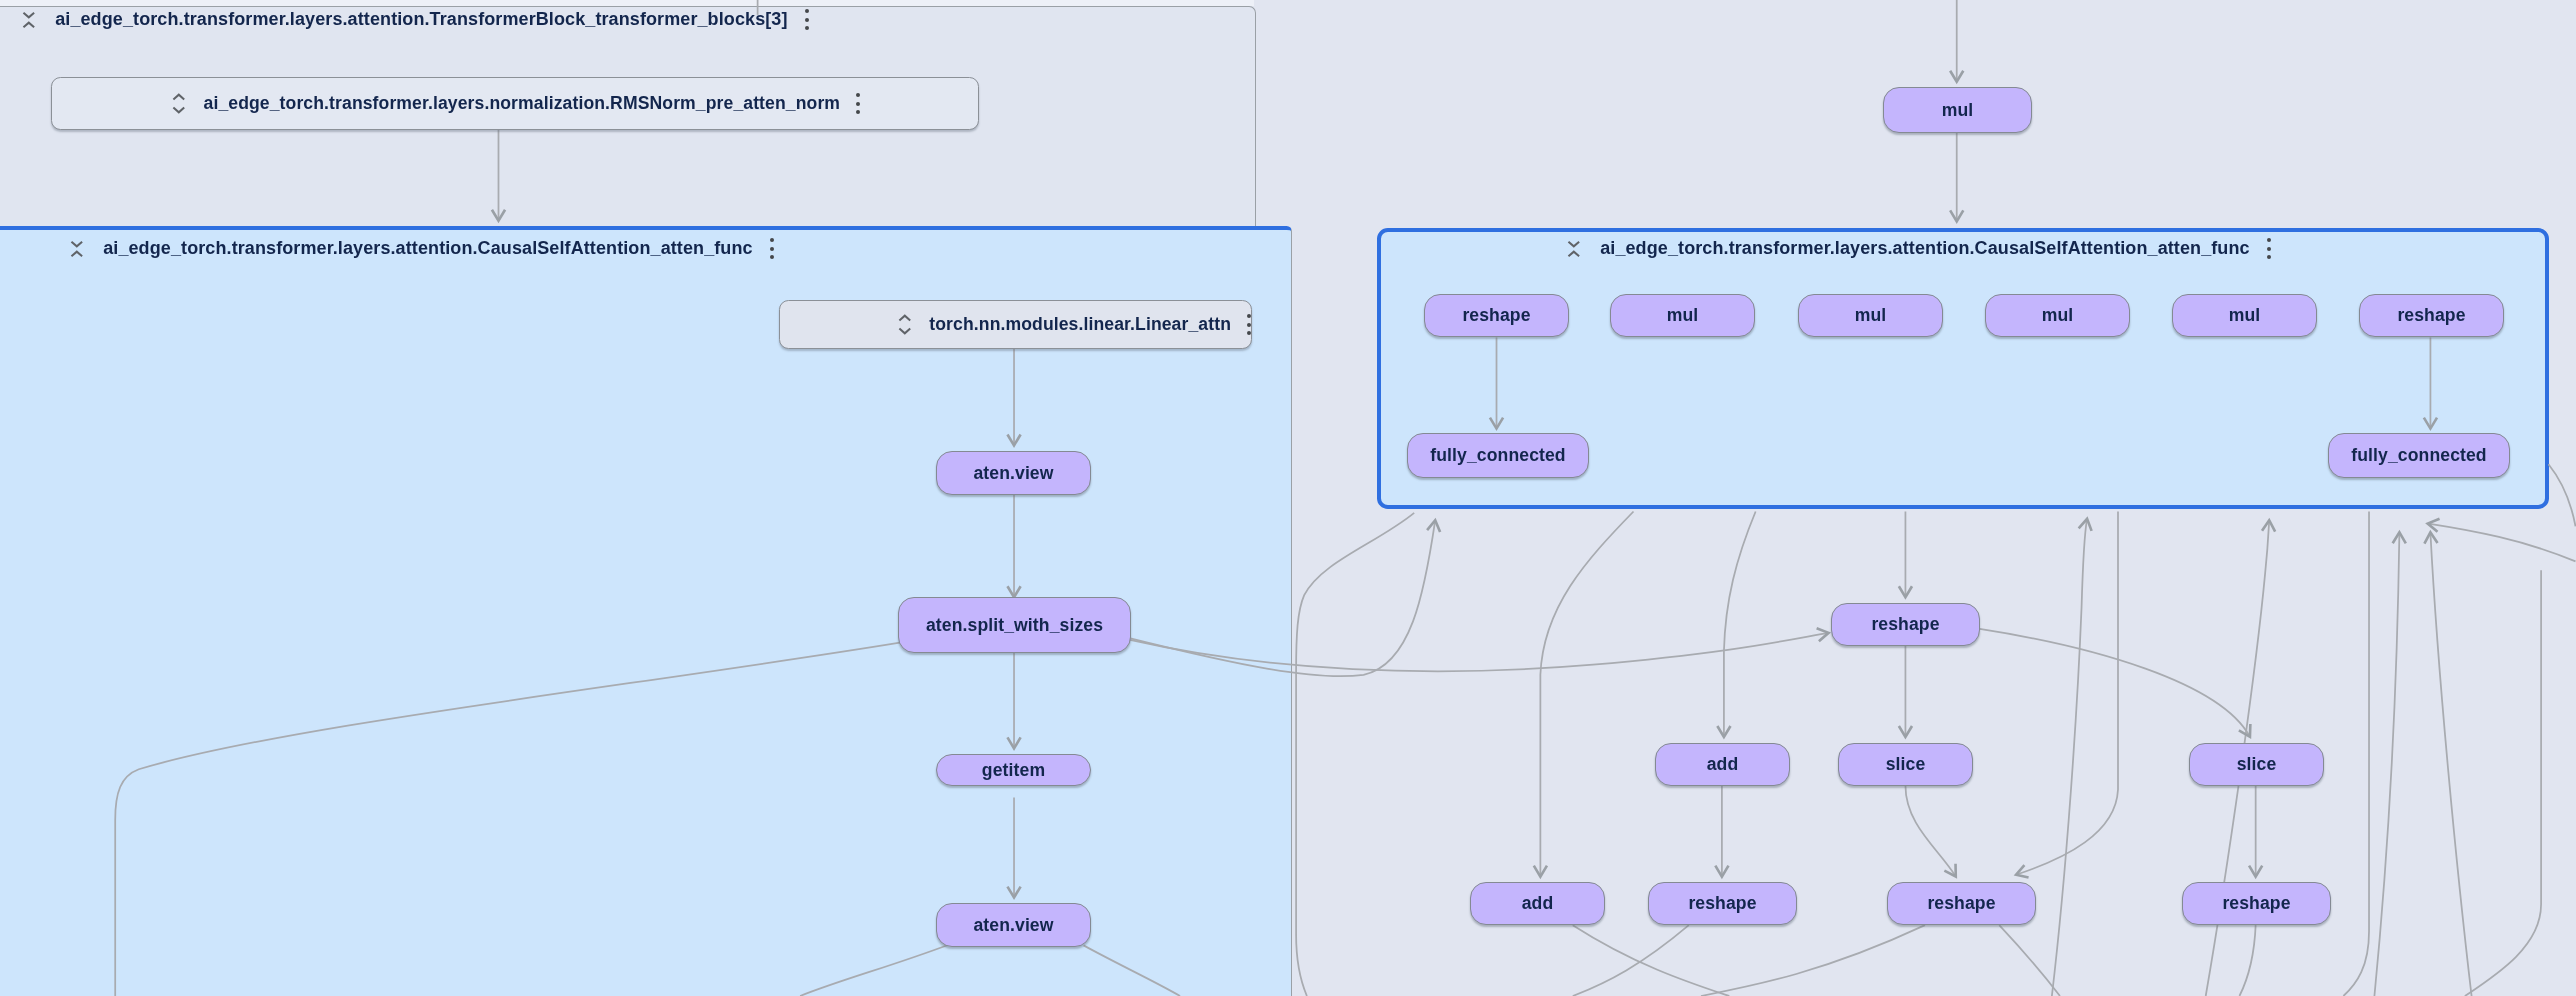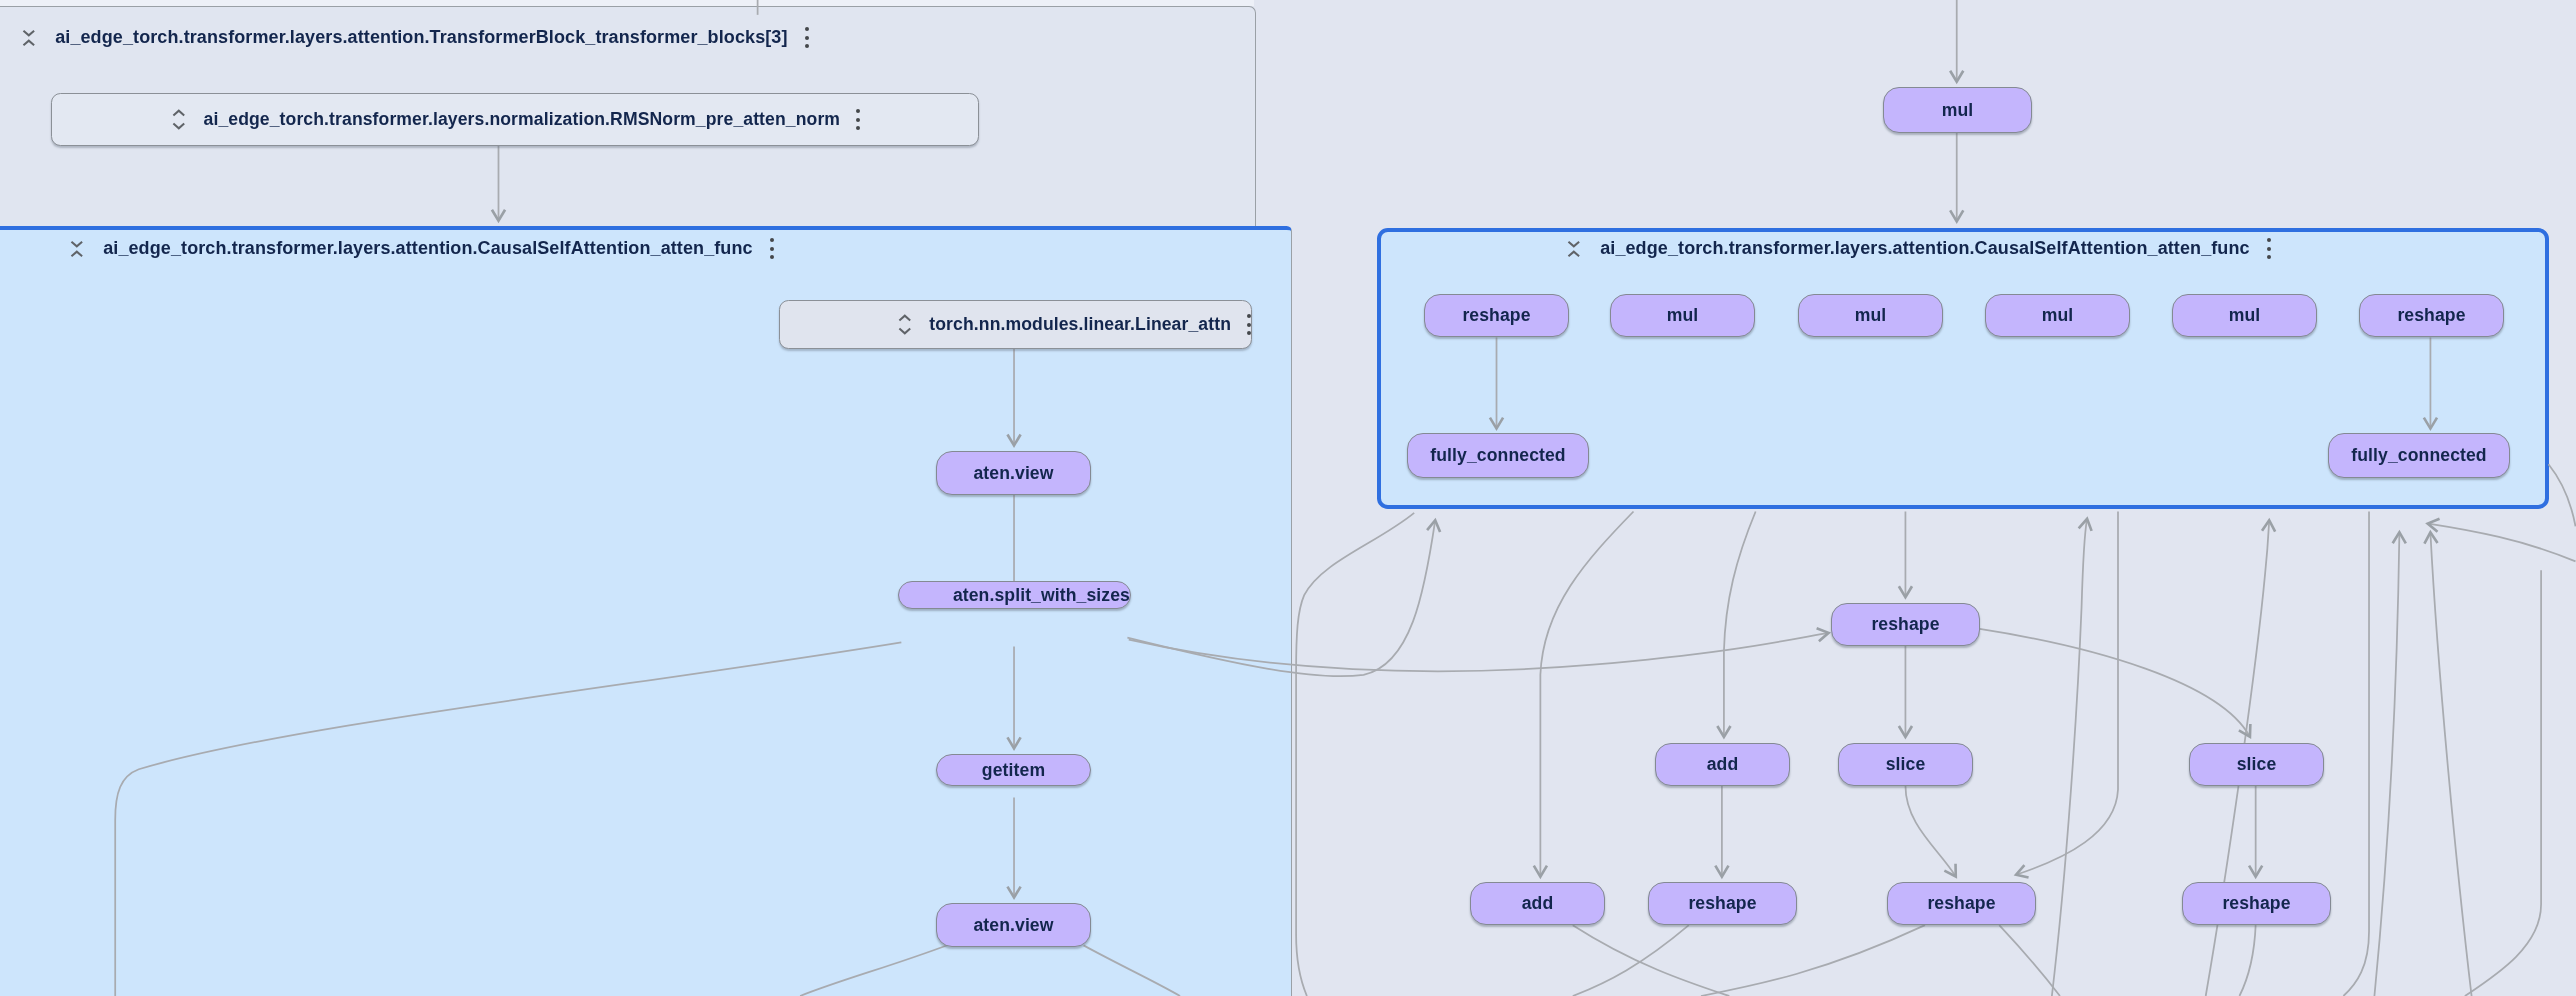--- a/index.html
+++ b/index.html
@@ -108,21 +108,21 @@
       <path d="M2823,1164 C 2823,1222 2872,1258 2897,1298" marker-end="url(#arr)"></path>
       <path d="M3342,1164 V1298" marker-end="url(#arr)"></path>
       <path d="M2330,1371 C 2422,1430 2502,1456 2562,1476"></path>
       <path d="M2502,1371 C 2432,1430 2382,1456 2330,1476"></path>
       <path d="M2852,1371 C 2704,1440 2602,1460 2520,1476"></path>
       <path d="M2962,1371 C 3006,1418 3032,1450 3052,1476"></path>
       <path d="M3342,1371 C 3340,1420 3330,1452 3318,1476"></path>
     </g>
 </svg>
 
-<div class="hdr" style="left:20px;top:27px;">
+<div class="hdr" style="left:20px;top:9px;">
   <span class="icon">
     <svg width="17.6" height="20" viewBox="0 0 26 30">
         <path d="M5 4 L13 11 L21 4" fill="none" stroke="#5f6368" stroke-width="3"></path>
         <path d="M5 26 L13 19 L21 26" fill="none" stroke="#5f6368" stroke-width="3"></path>
       </svg>
   </span>
   <span>ai_edge_torch.transformer.layers.attention.TransformerBlock_transformer_blocks[3]</span>
   <span class="kebab">
       <i></i>
       <i></i>
@@ -154,21 +154,21 @@
   </span>
   <span>ai_edge_torch.transformer.layers.attention.CausalSelfAttention_atten_func</span>
   <span class="kebab">
       <i></i>
       <i></i>
       <i></i>
     </span>
 </div>
 
 <div id="node-root">
-    <div class="node group-node " style="left: 51px; top: 93px; width: 928px; height: 53px;">
+    <div class="node group-node " style="left: 51px; top: 77px; width: 928px; height: 53px;">
       <span class="node-icon">
         <svg width="17.6" height="23" viewBox="0 0 26 34">
           <path d="M5 11 L13 4 L21 11" fill="none" stroke="#5f6368" stroke-width="3"></path>
           <path d="M5 23 L13 30 L21 23" fill="none" stroke="#5f6368" stroke-width="3"></path>
         </svg>
       </span>
       <span>ai_edge_torch.transformer.layers.normalization.RMSNorm_pre_atten_norm</span>
       <span class="kebab">
         <i></i>
         <i></i>
@@ -188,21 +188,21 @@
         <i></i>
         <i></i>
       </span>
     </div>
     <div class="node" style="left: 1883px; top: 87px; width: 149px; height: 46px;">
       <span>mul</span>
     </div>
     <div class="node" style="left: 936px; top: 451px; width: 155px; height: 44px;">
       <span>aten.view</span>
     </div>
-    <div class="node" style="left: 898px; top: 581px; width: 233px; height: 28px; justify-content: flex-end;">
+    <div class="node" style="left: 898px; top: 597px; width: 233px; height: 56px;">
       <span>aten.split_with_sizes</span>
     </div>
     <div class="node" style="left: 936px; top: 754px; width: 155px; height: 32px;">
       <span>getitem</span>
     </div>
     <div class="node" style="left: 936px; top: 903px; width: 155px; height: 44px;">
       <span>aten.view</span>
     </div>
     <div class="node" style="left: 1424px; top: 294px; width: 145px; height: 43px;">
       <span>reshape</span>

